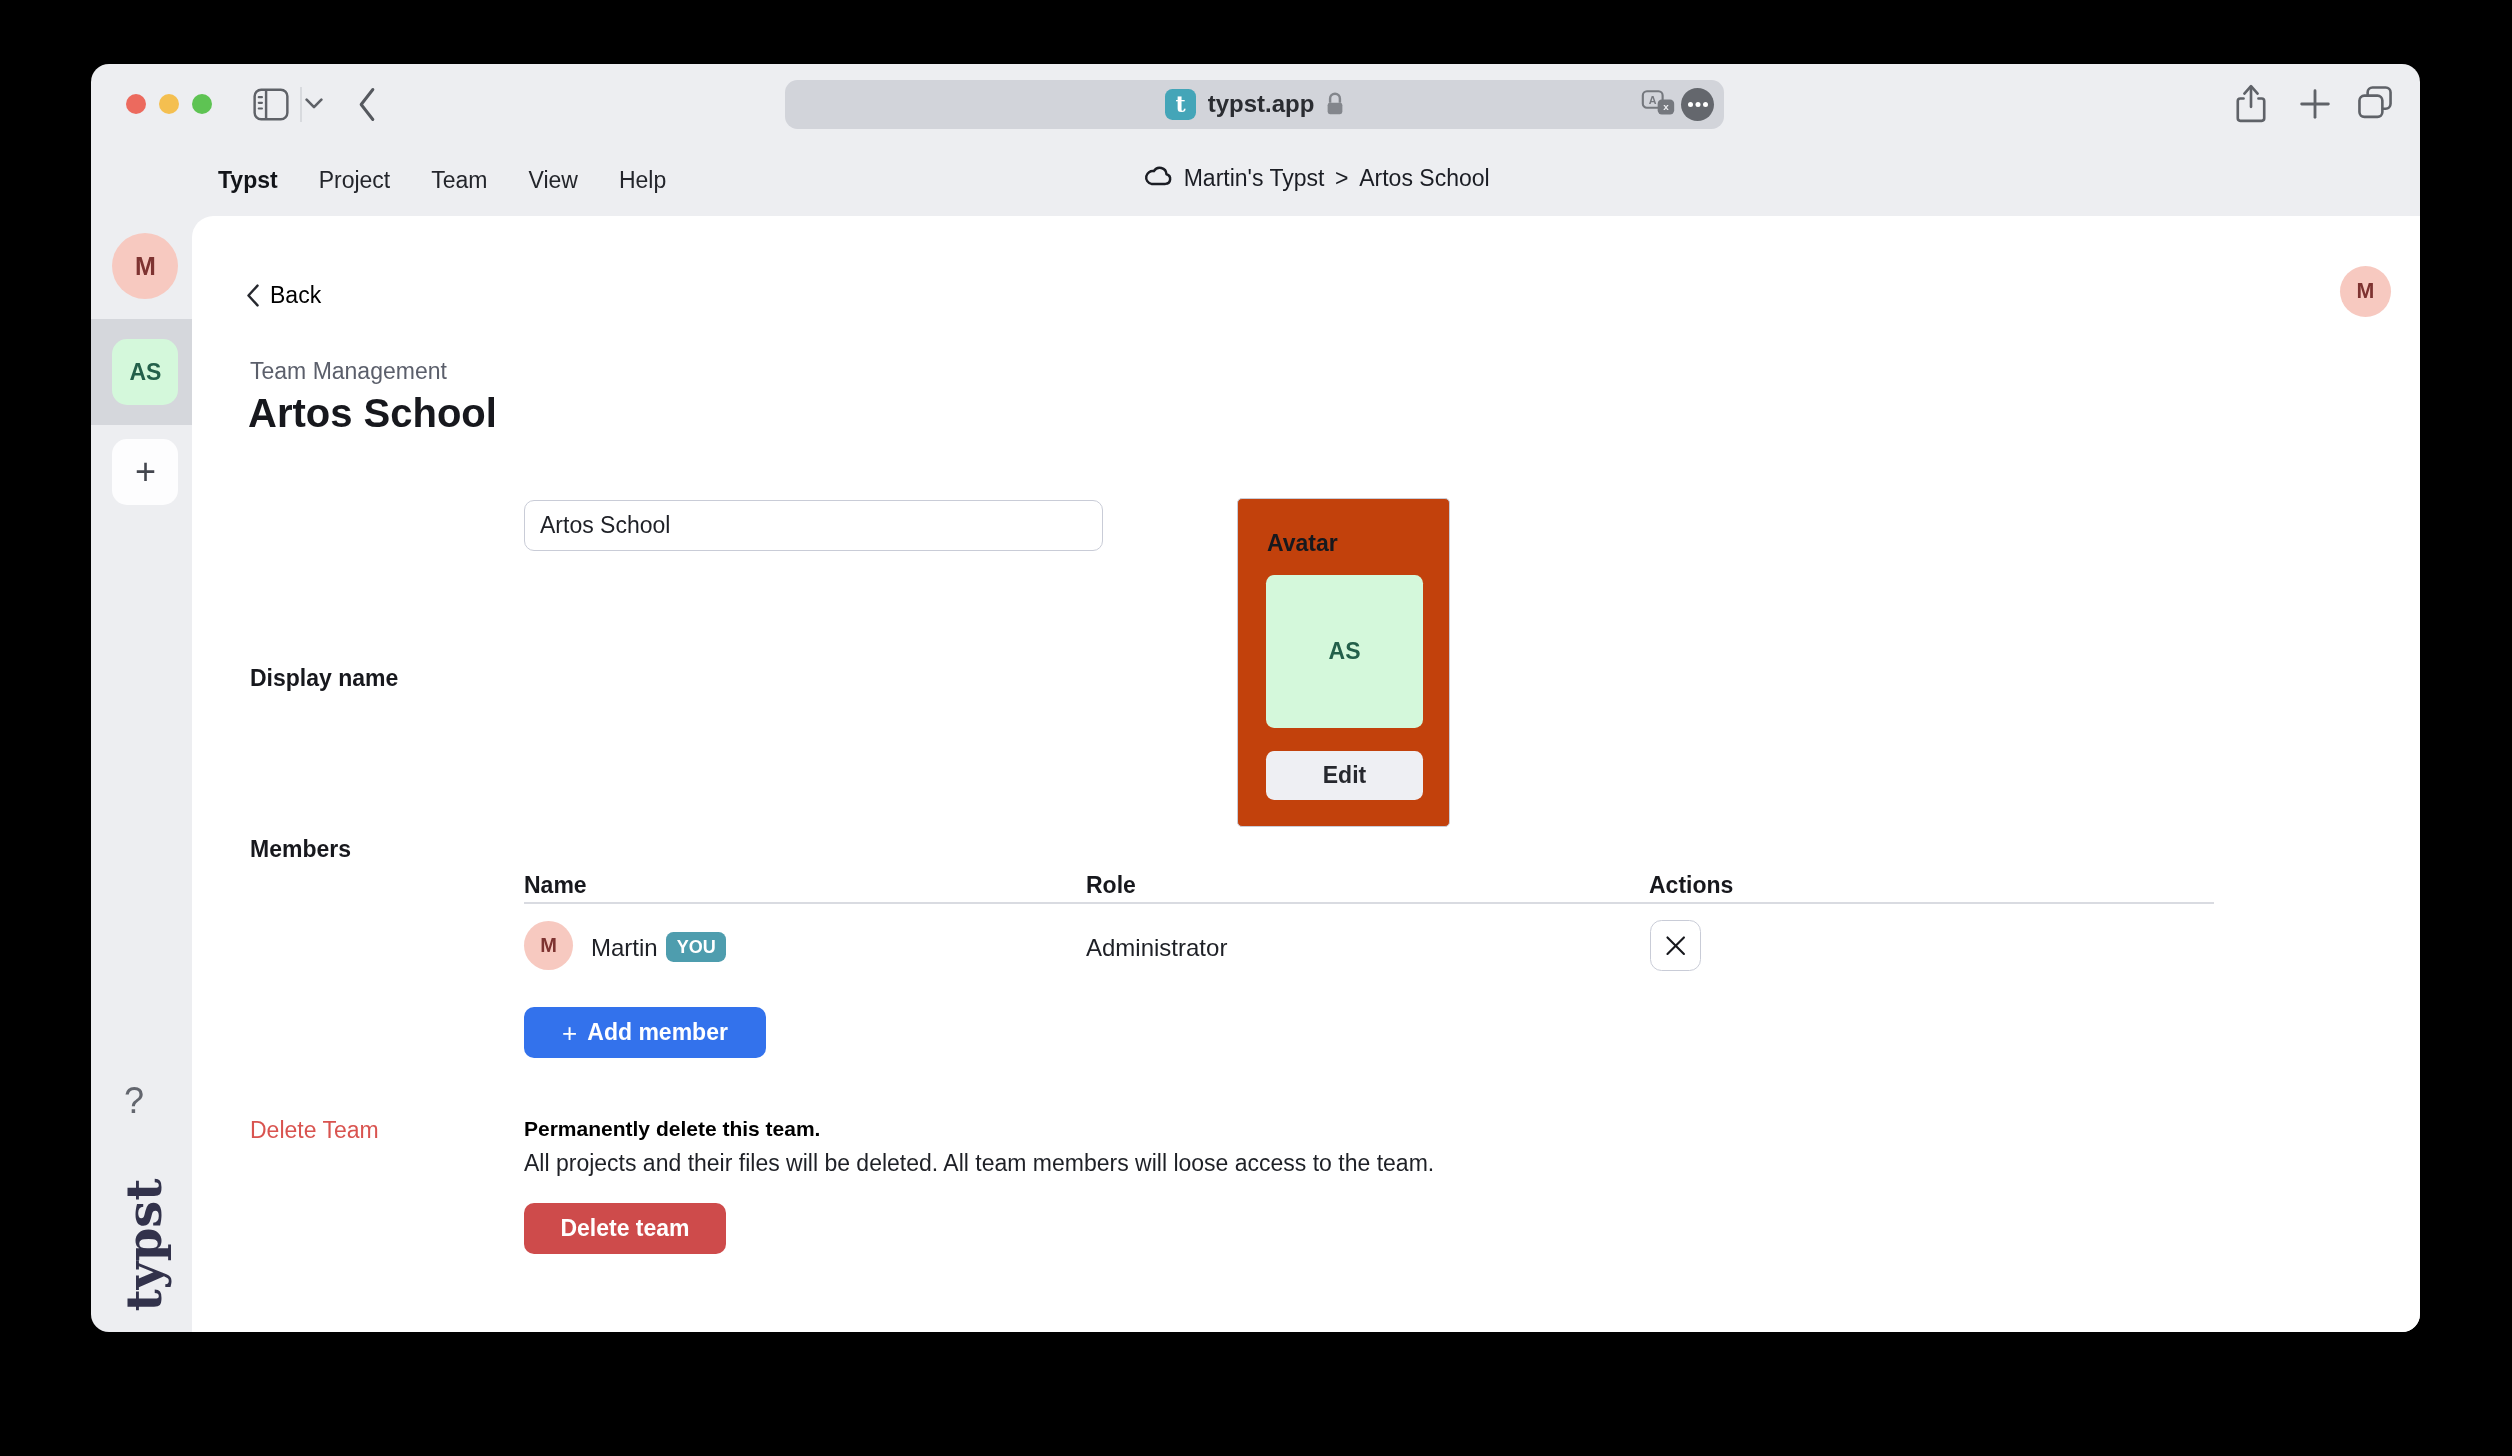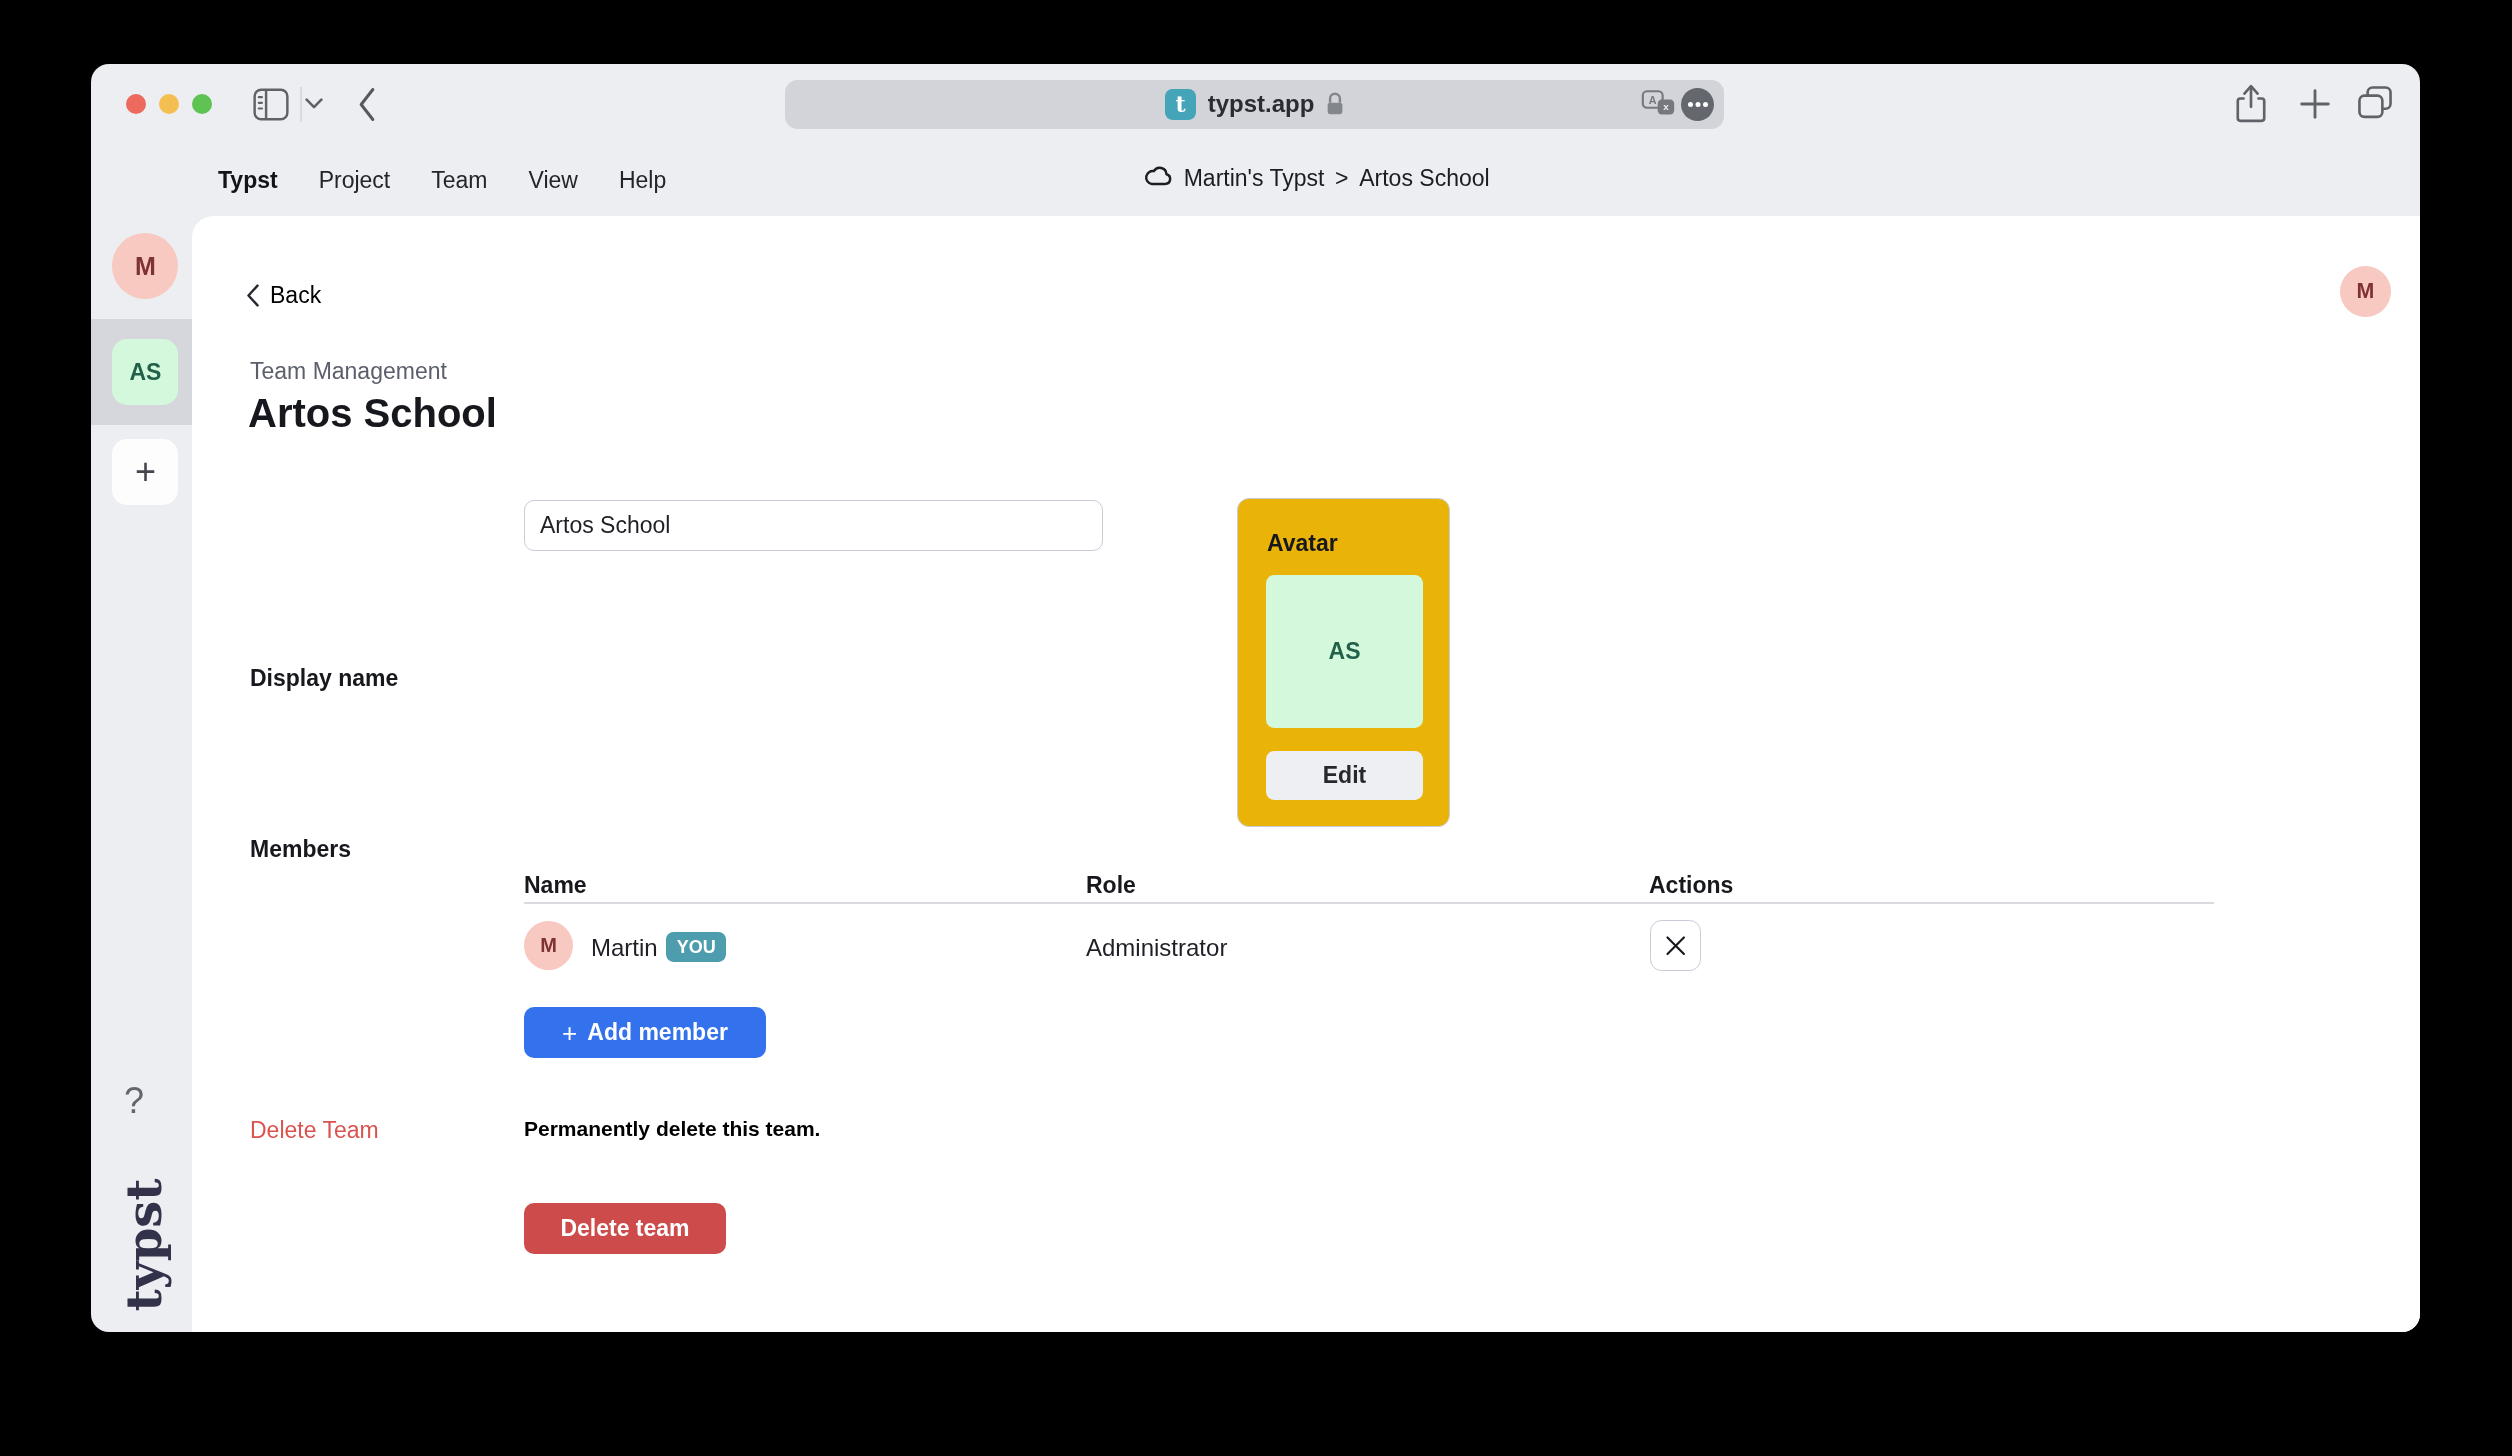--- a/index.html
+++ b/index.html
@@ -59,21 +59,21 @@
                gap:10px; font-size:23px; color:#000000; cursor:pointer; }
   .eyebrow { position:absolute; left:58px; top:142px; font-size:23px; color:#5B5F6B; }
   .page-title { position:absolute; left:56px; top:175px; font-size:40px; font-weight:700; color:#17181D; }
 
   .field-label { position:absolute; left:58px; font-size:23px; font-weight:700; color:#17181D; }
   .dn-input { position:absolute; left:332px; top:284px; width:579px; height:51px;
               border:1.6px solid #C9CCD7; border-radius:10px; font-size:23px; color:#1E2026;
               padding:0 15px; background:#fff; font-family:"Liberation Sans", sans-serif; }
 
   .avatar-card { position:absolute; left:1045px; top:282px; width:213px; height:329px;
-                 border:1.6px solid #C9CCD7; border-radius:12px; background:#eab308; }
+                 border:1.6px solid #C9CCD7; border-radius:5px; background:#c2410c; }
   .card-title { position:absolute; left:29px; top:30.5px; font-size:23px; font-weight:700; color:#17181D; }
   .card-square { position:absolute; left:28px; top:76px; width:157px; height:153px;
                  border-radius:8.2px; background:#D4F8DB; color:#23604A; font-weight:700;
                  font-size:23px; display:flex; align-items:center; justify-content:center; }
   .edit-btn { position:absolute; left:28px; top:252px; width:157px; height:49px;
               border:none; border-radius:8.2px; background:#EEEFF3; font-size:23px; font-weight:700;
               color:#26282E; cursor:pointer; font-family:"Liberation Sans", sans-serif; }
 
   .th { position:absolute; top:656px; font-size:23px; font-weight:700; color:#17181D; }
   .table-divider { position:absolute; left:332px; top:686px; width:1690px; height:1.6px; background:#D9DBE1; }
@@ -250,16 +250,17 @@
       </button>
     </div>
 
     <button class="add-btn">
       <span class="plus">+</span>
       <span>Add member</span>
     </button>
 
     <div class="danger-label">Delete Team</div>
     <div class="warn-title">Permanently delete this team.</div>
+    <div class="warn-body">All projects and their files will be deleted. All team members will loose access to the team.</div>
     <button class="delete-btn">Delete team</button>
   </div>
 </div>
 
 
 </body></html>

